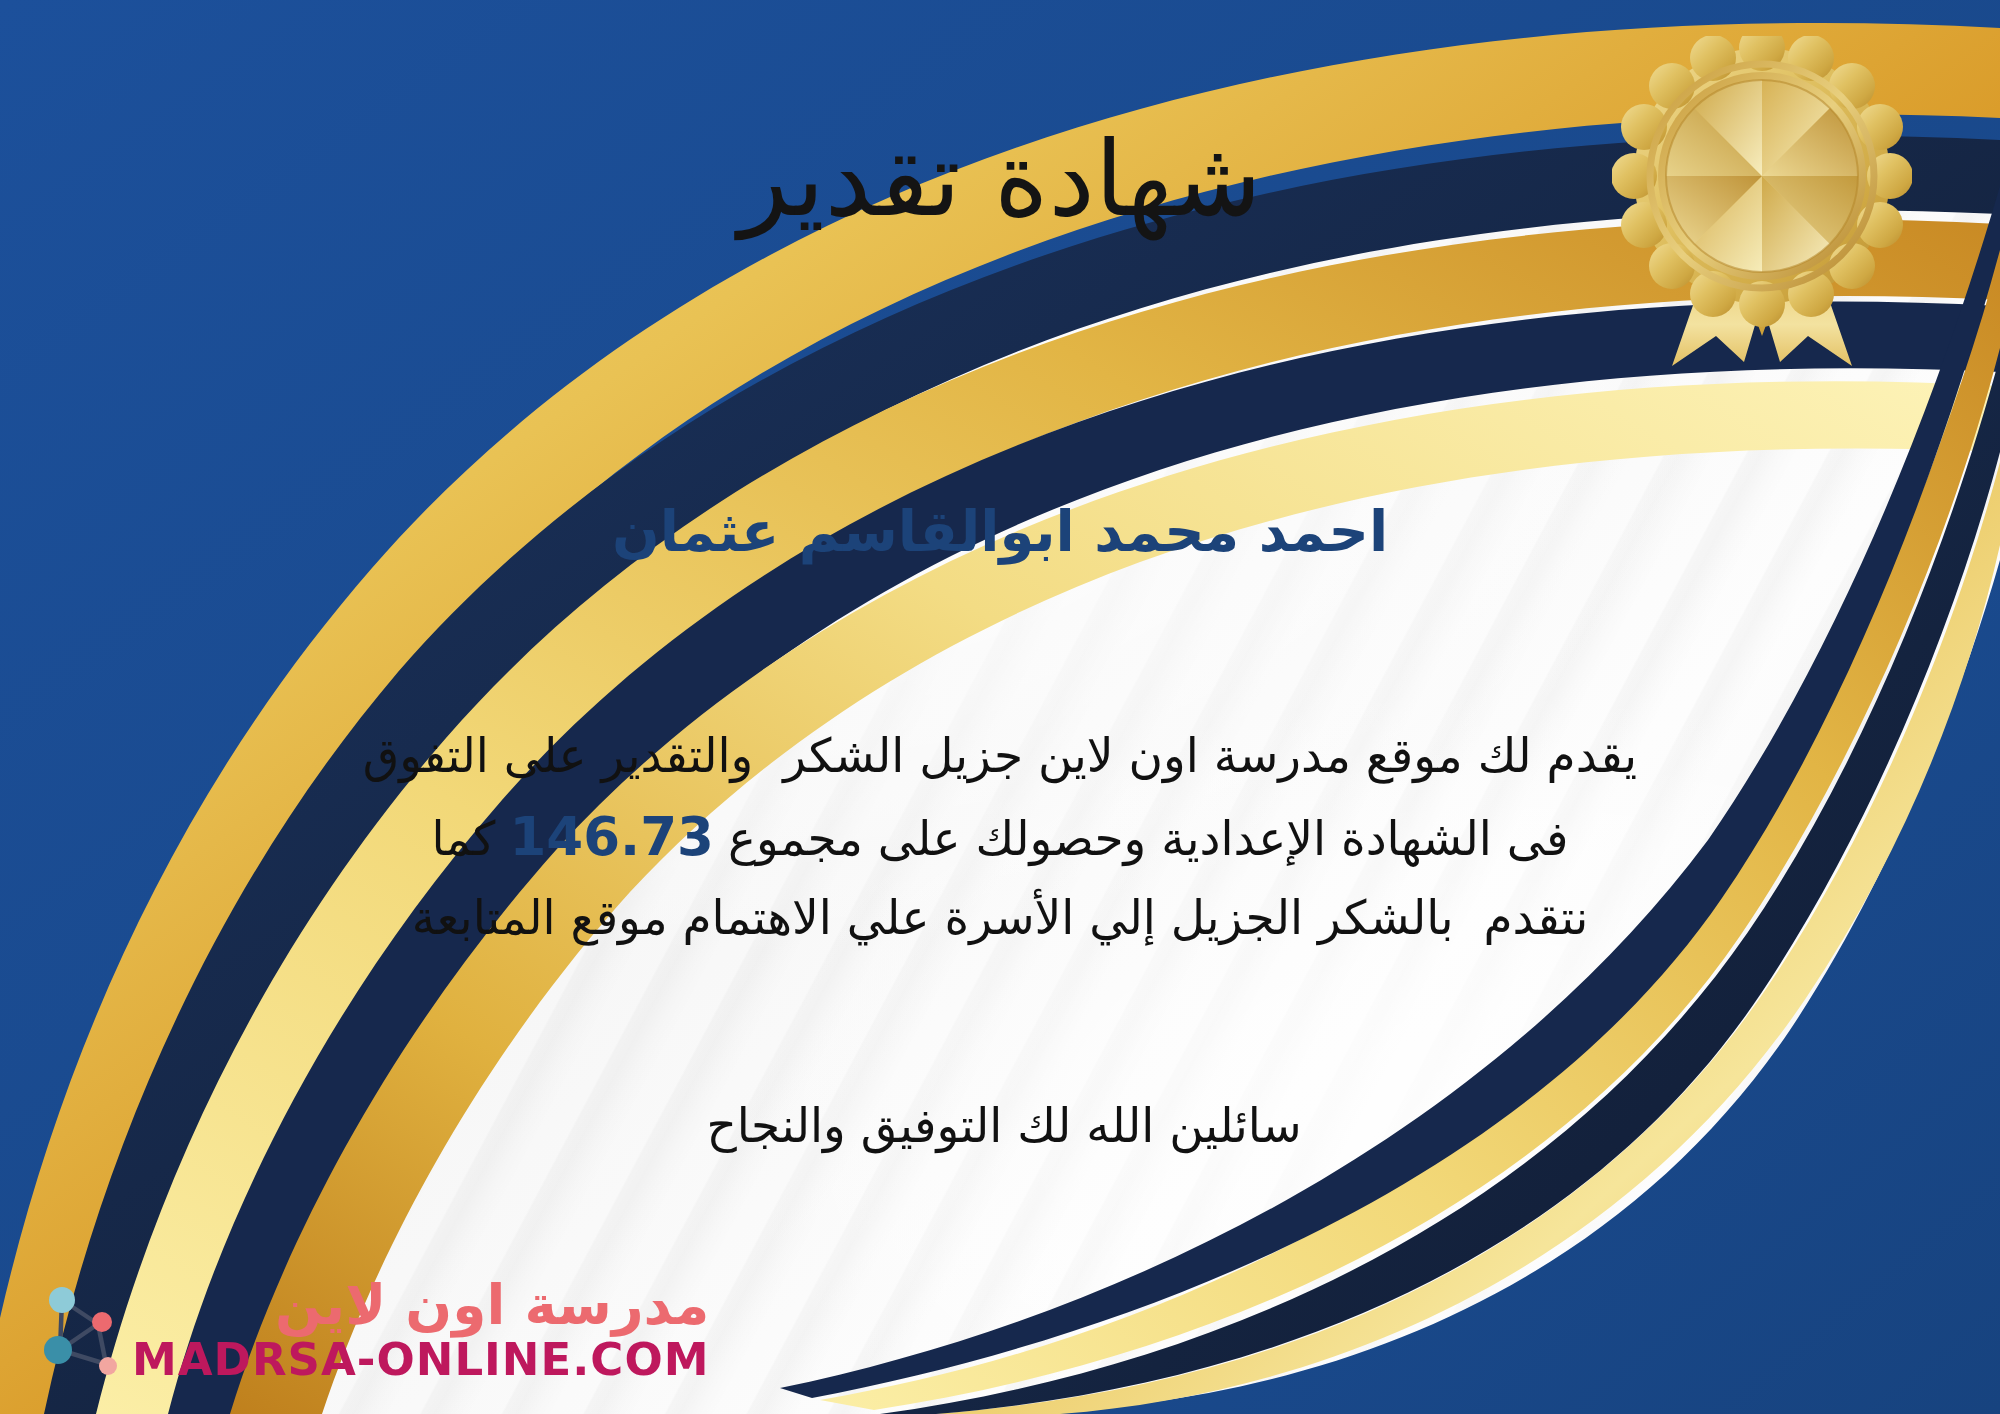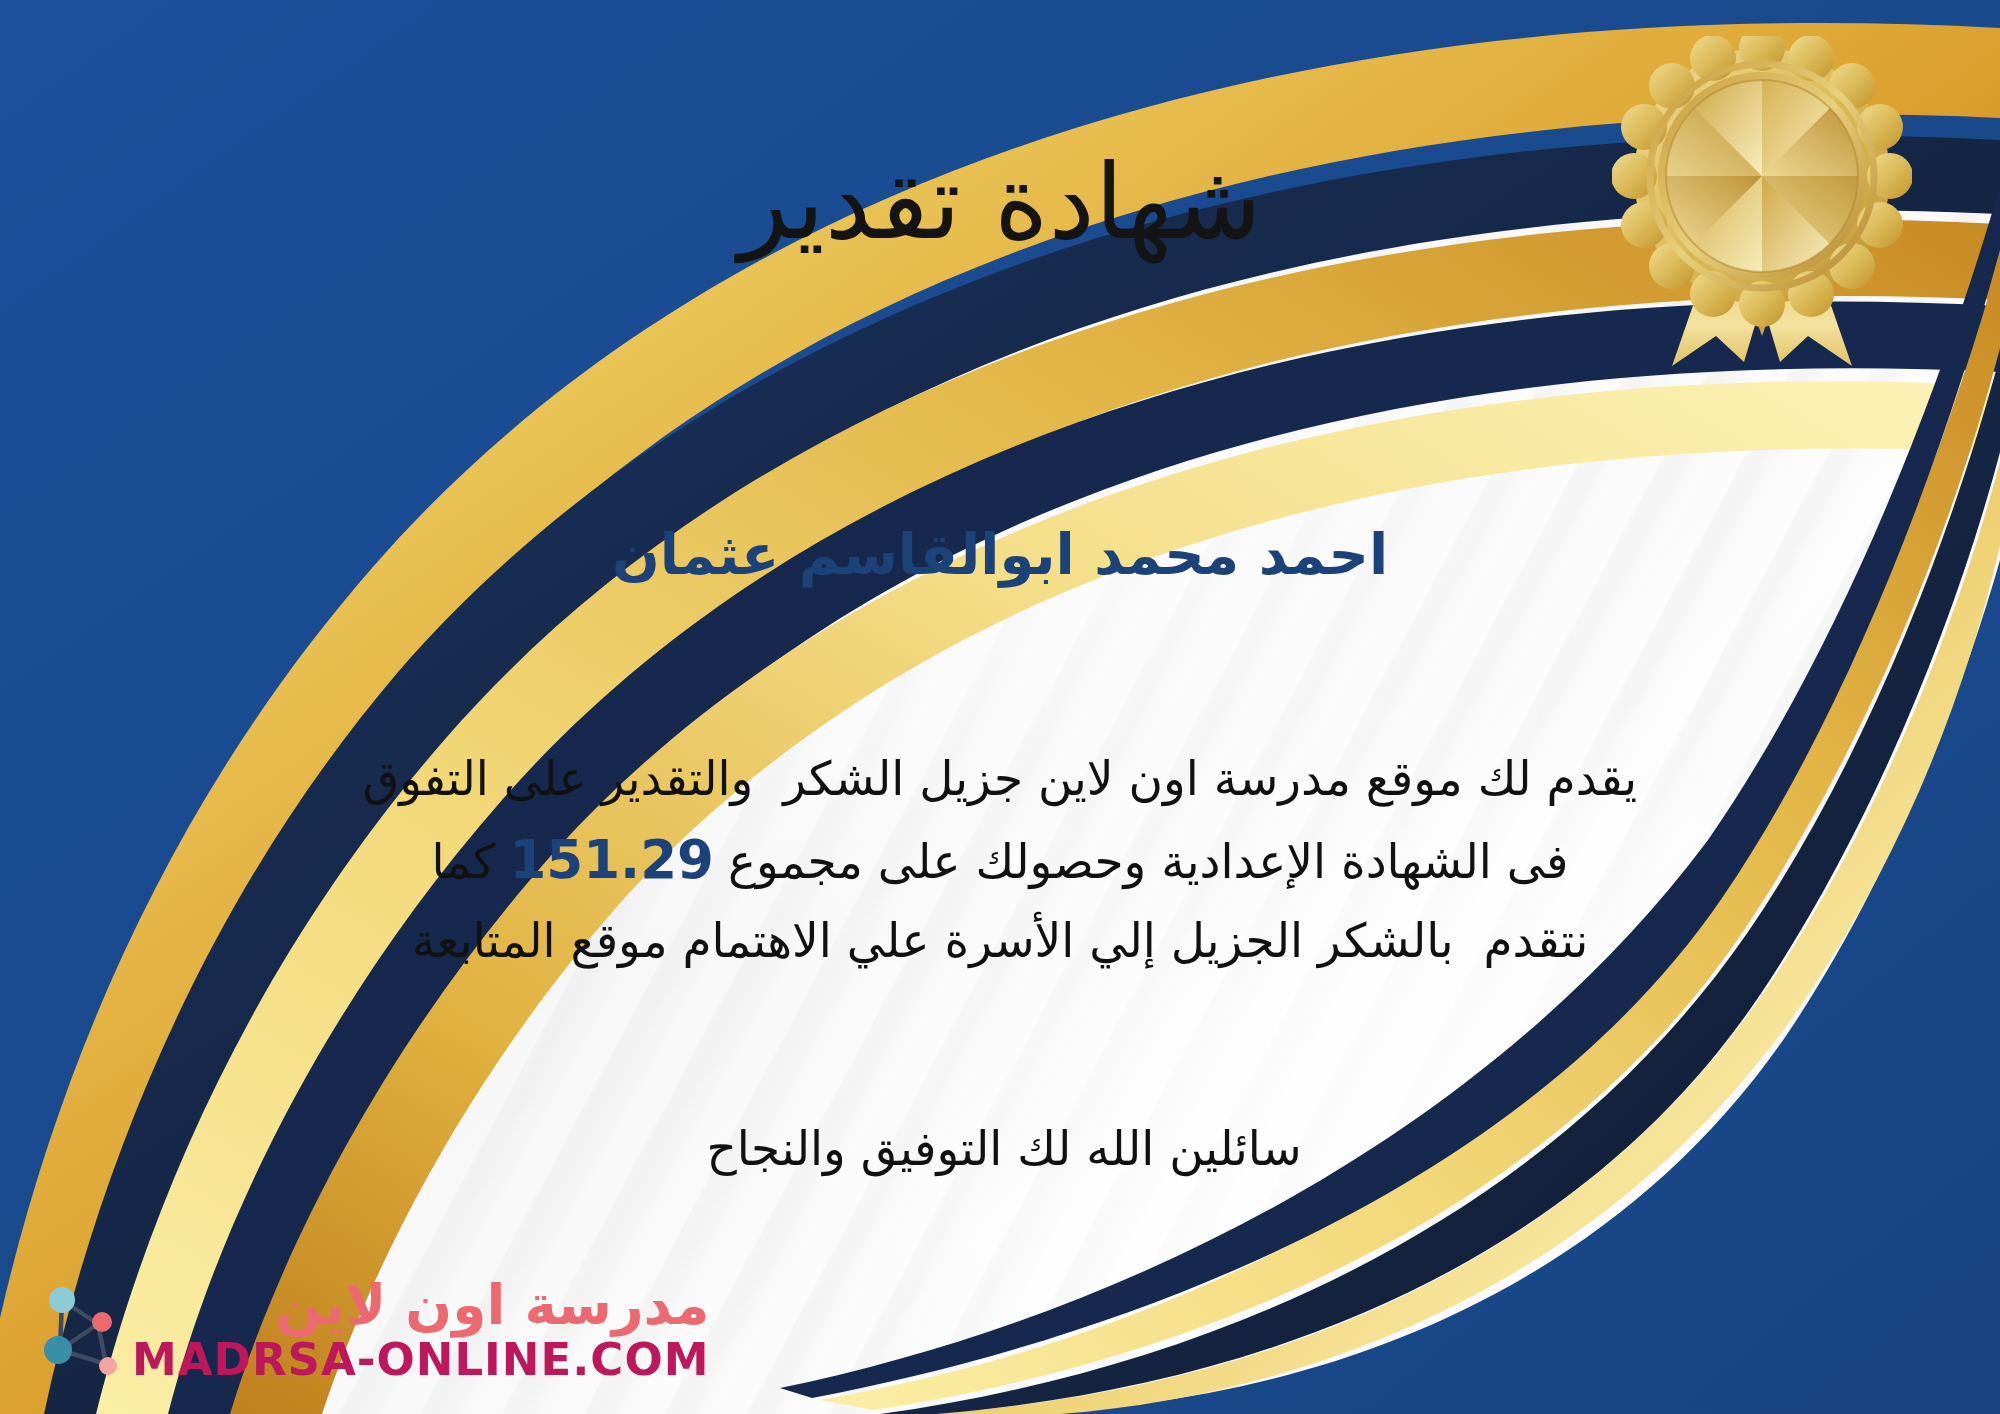--- a/index.html
+++ b/index.html
@@ -52,21 +52,20 @@
     inset: 0;
     z-index: 2;
     pointer-events: none;
   }
 
   
   .content {
     position: absolute;
     inset: 0;
     z-index: 5;
-    margin-top: 23px;
   }
 
   .title {
     position: absolute;
     top: 120px;
     left: 0;
     right: 0;
     text-align: center;
     font-size: 104px;
     font-weight: 400;
@@ -324,21 +323,21 @@
   </svg>
 
   <div class="content">
 
     <div class="title">شهادة تقدير</div>
 
     <div class="recipient-name">احمد محمد ابوالقاسم عثمان</div>
 
     <div class="body-block">
       <span class="body-line">يقدم لك موقع مدرسة اون لاين جزيل الشكر  والتقدير على التفوق</span>
-      <span class="body-line"><span>فى الشهادة الإعدادية وحصولك على مجموع</span><span class="score">151.29</span><span>كما</span></span>
+      <span class="body-line"><span>فى الشهادة الإعدادية وحصولك على مجموع</span><span class="score">146.73</span><span>كما</span></span>
       <span class="body-line">نتقدم  بالشكر الجزيل إلي الأسرة علي الاهتمام موقع المتابعة</span>
     </div>
 
     <div class="closing">سائلين الله لك التوفيق  والنجاح</div>
   </div>
 
   <div class="brand">
     <svg class="brand-mark" viewBox="0 0 96 104">
       <g stroke="#3f4a63" stroke-width="4.5" fill="none" stroke-linecap="round">
         <line x1="26" y1="22" x2="62" y2="46"></line>

